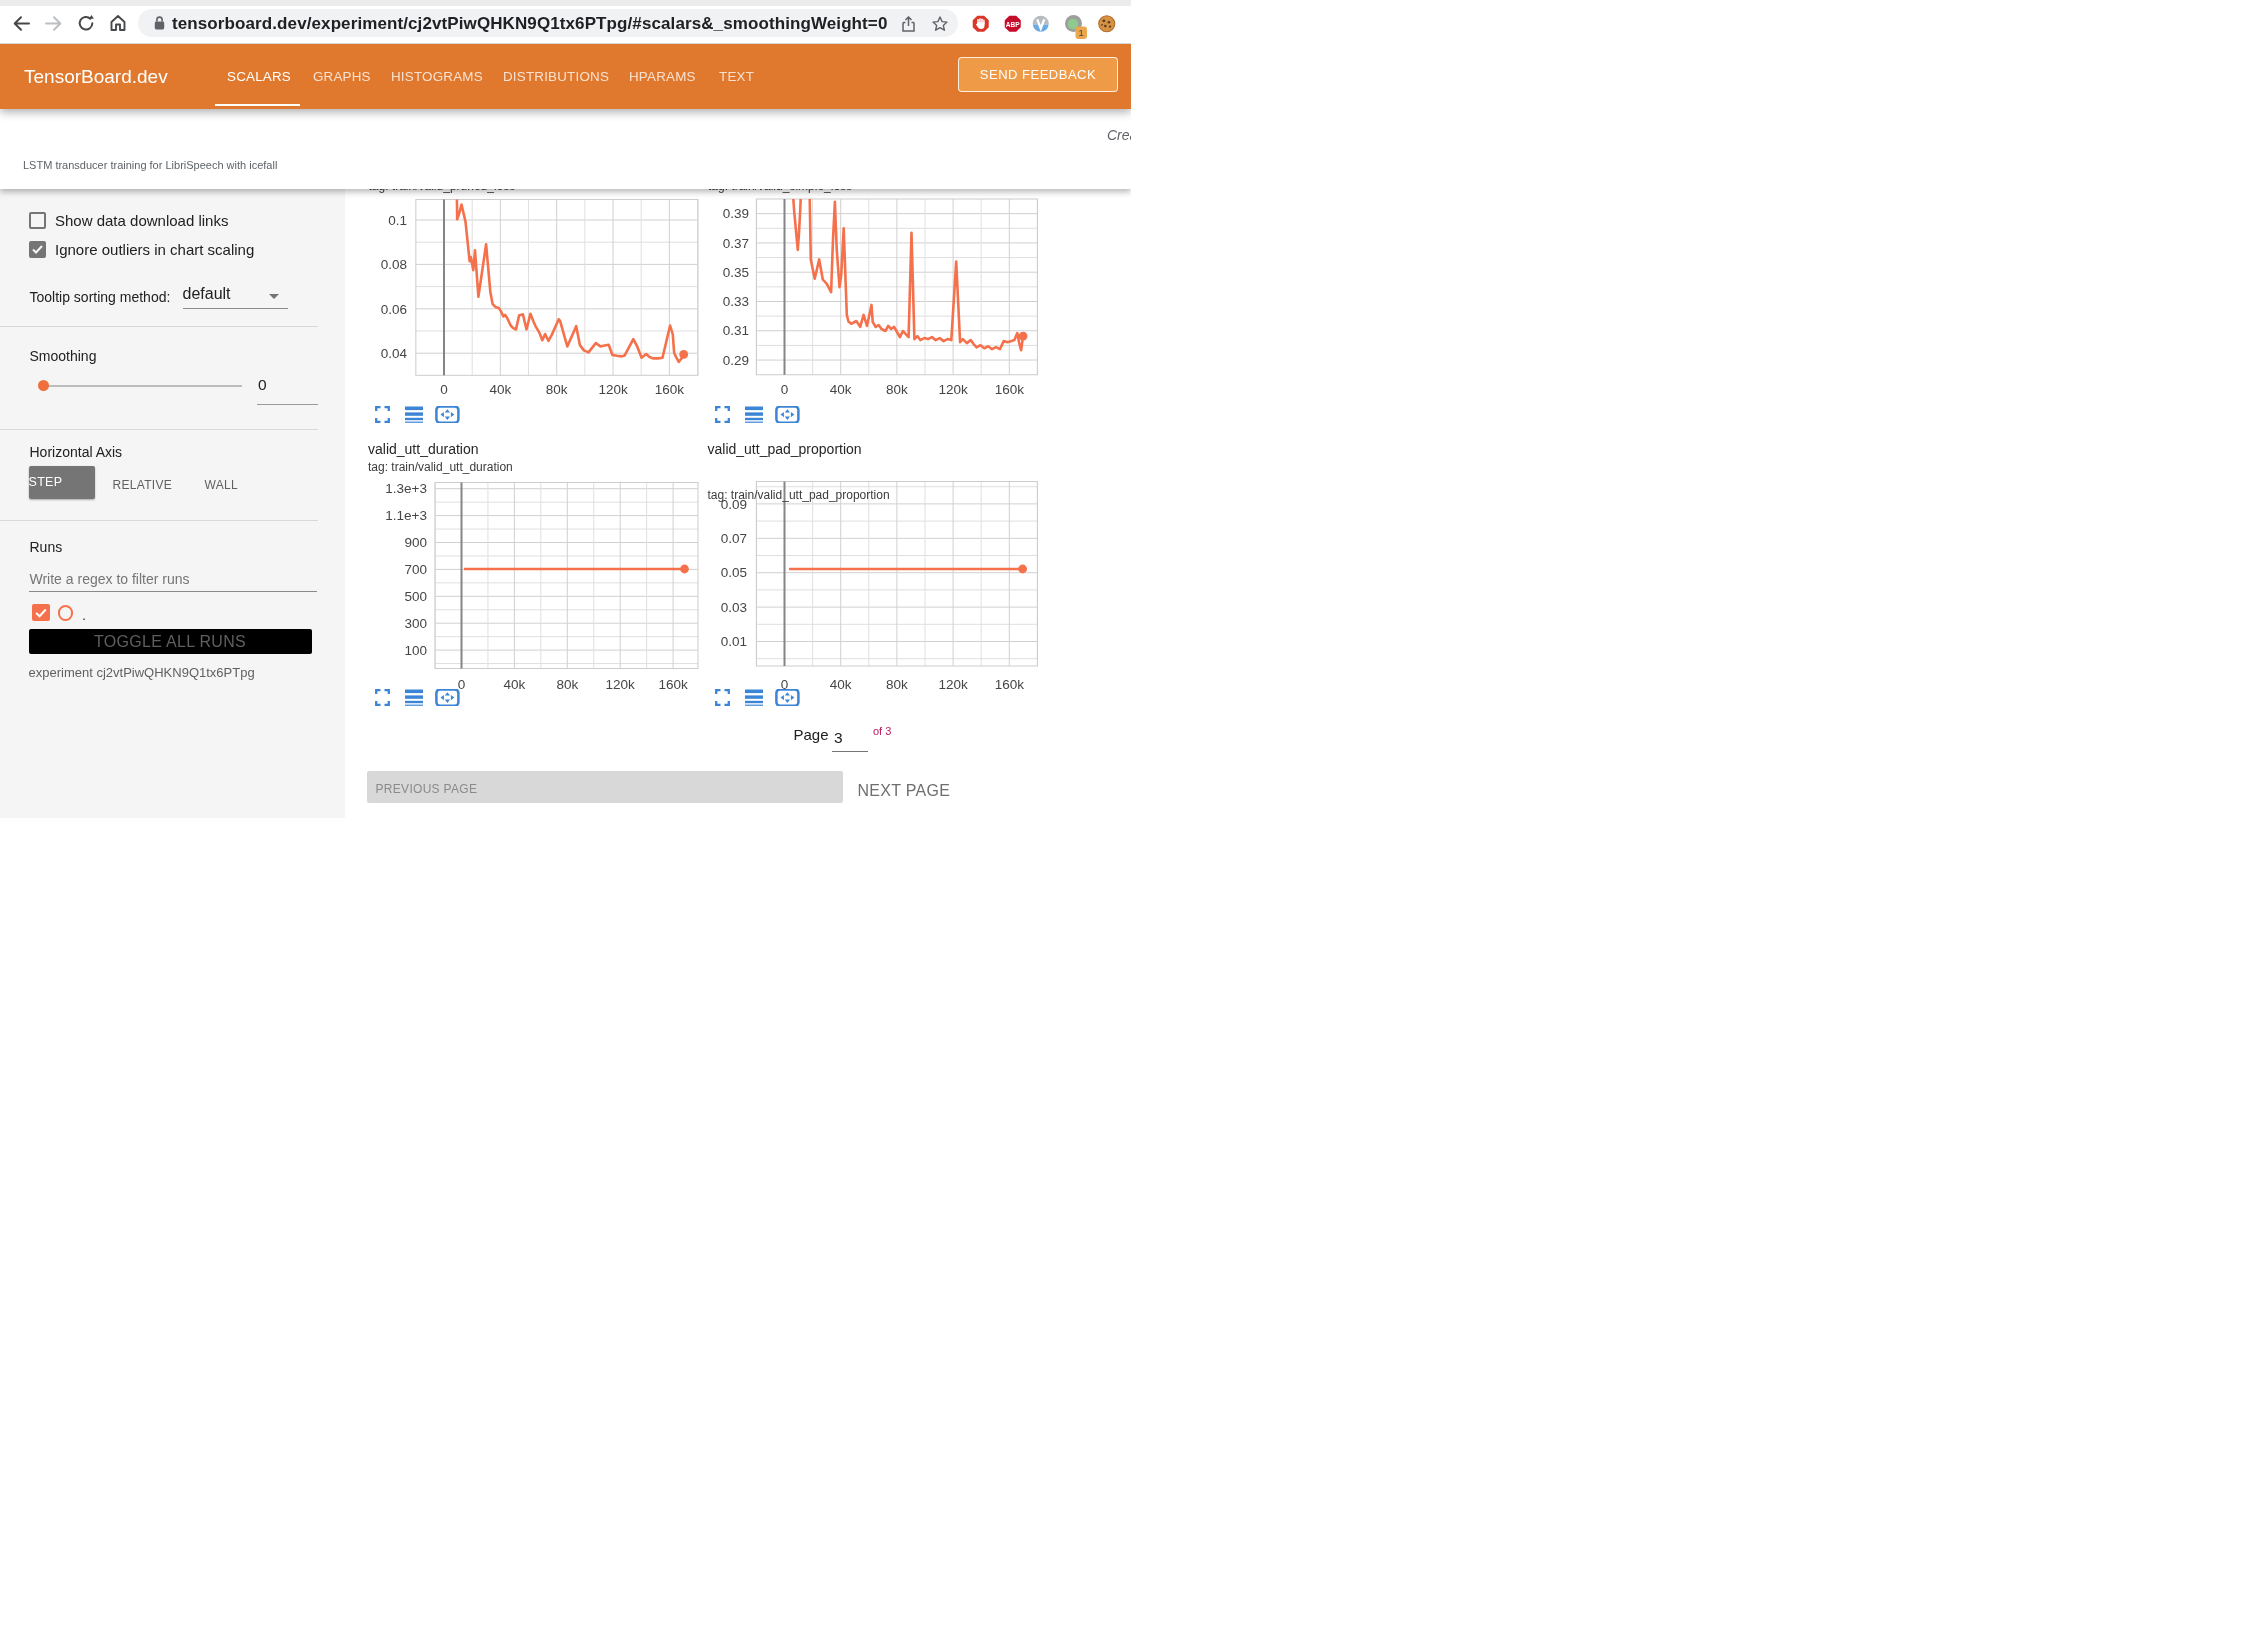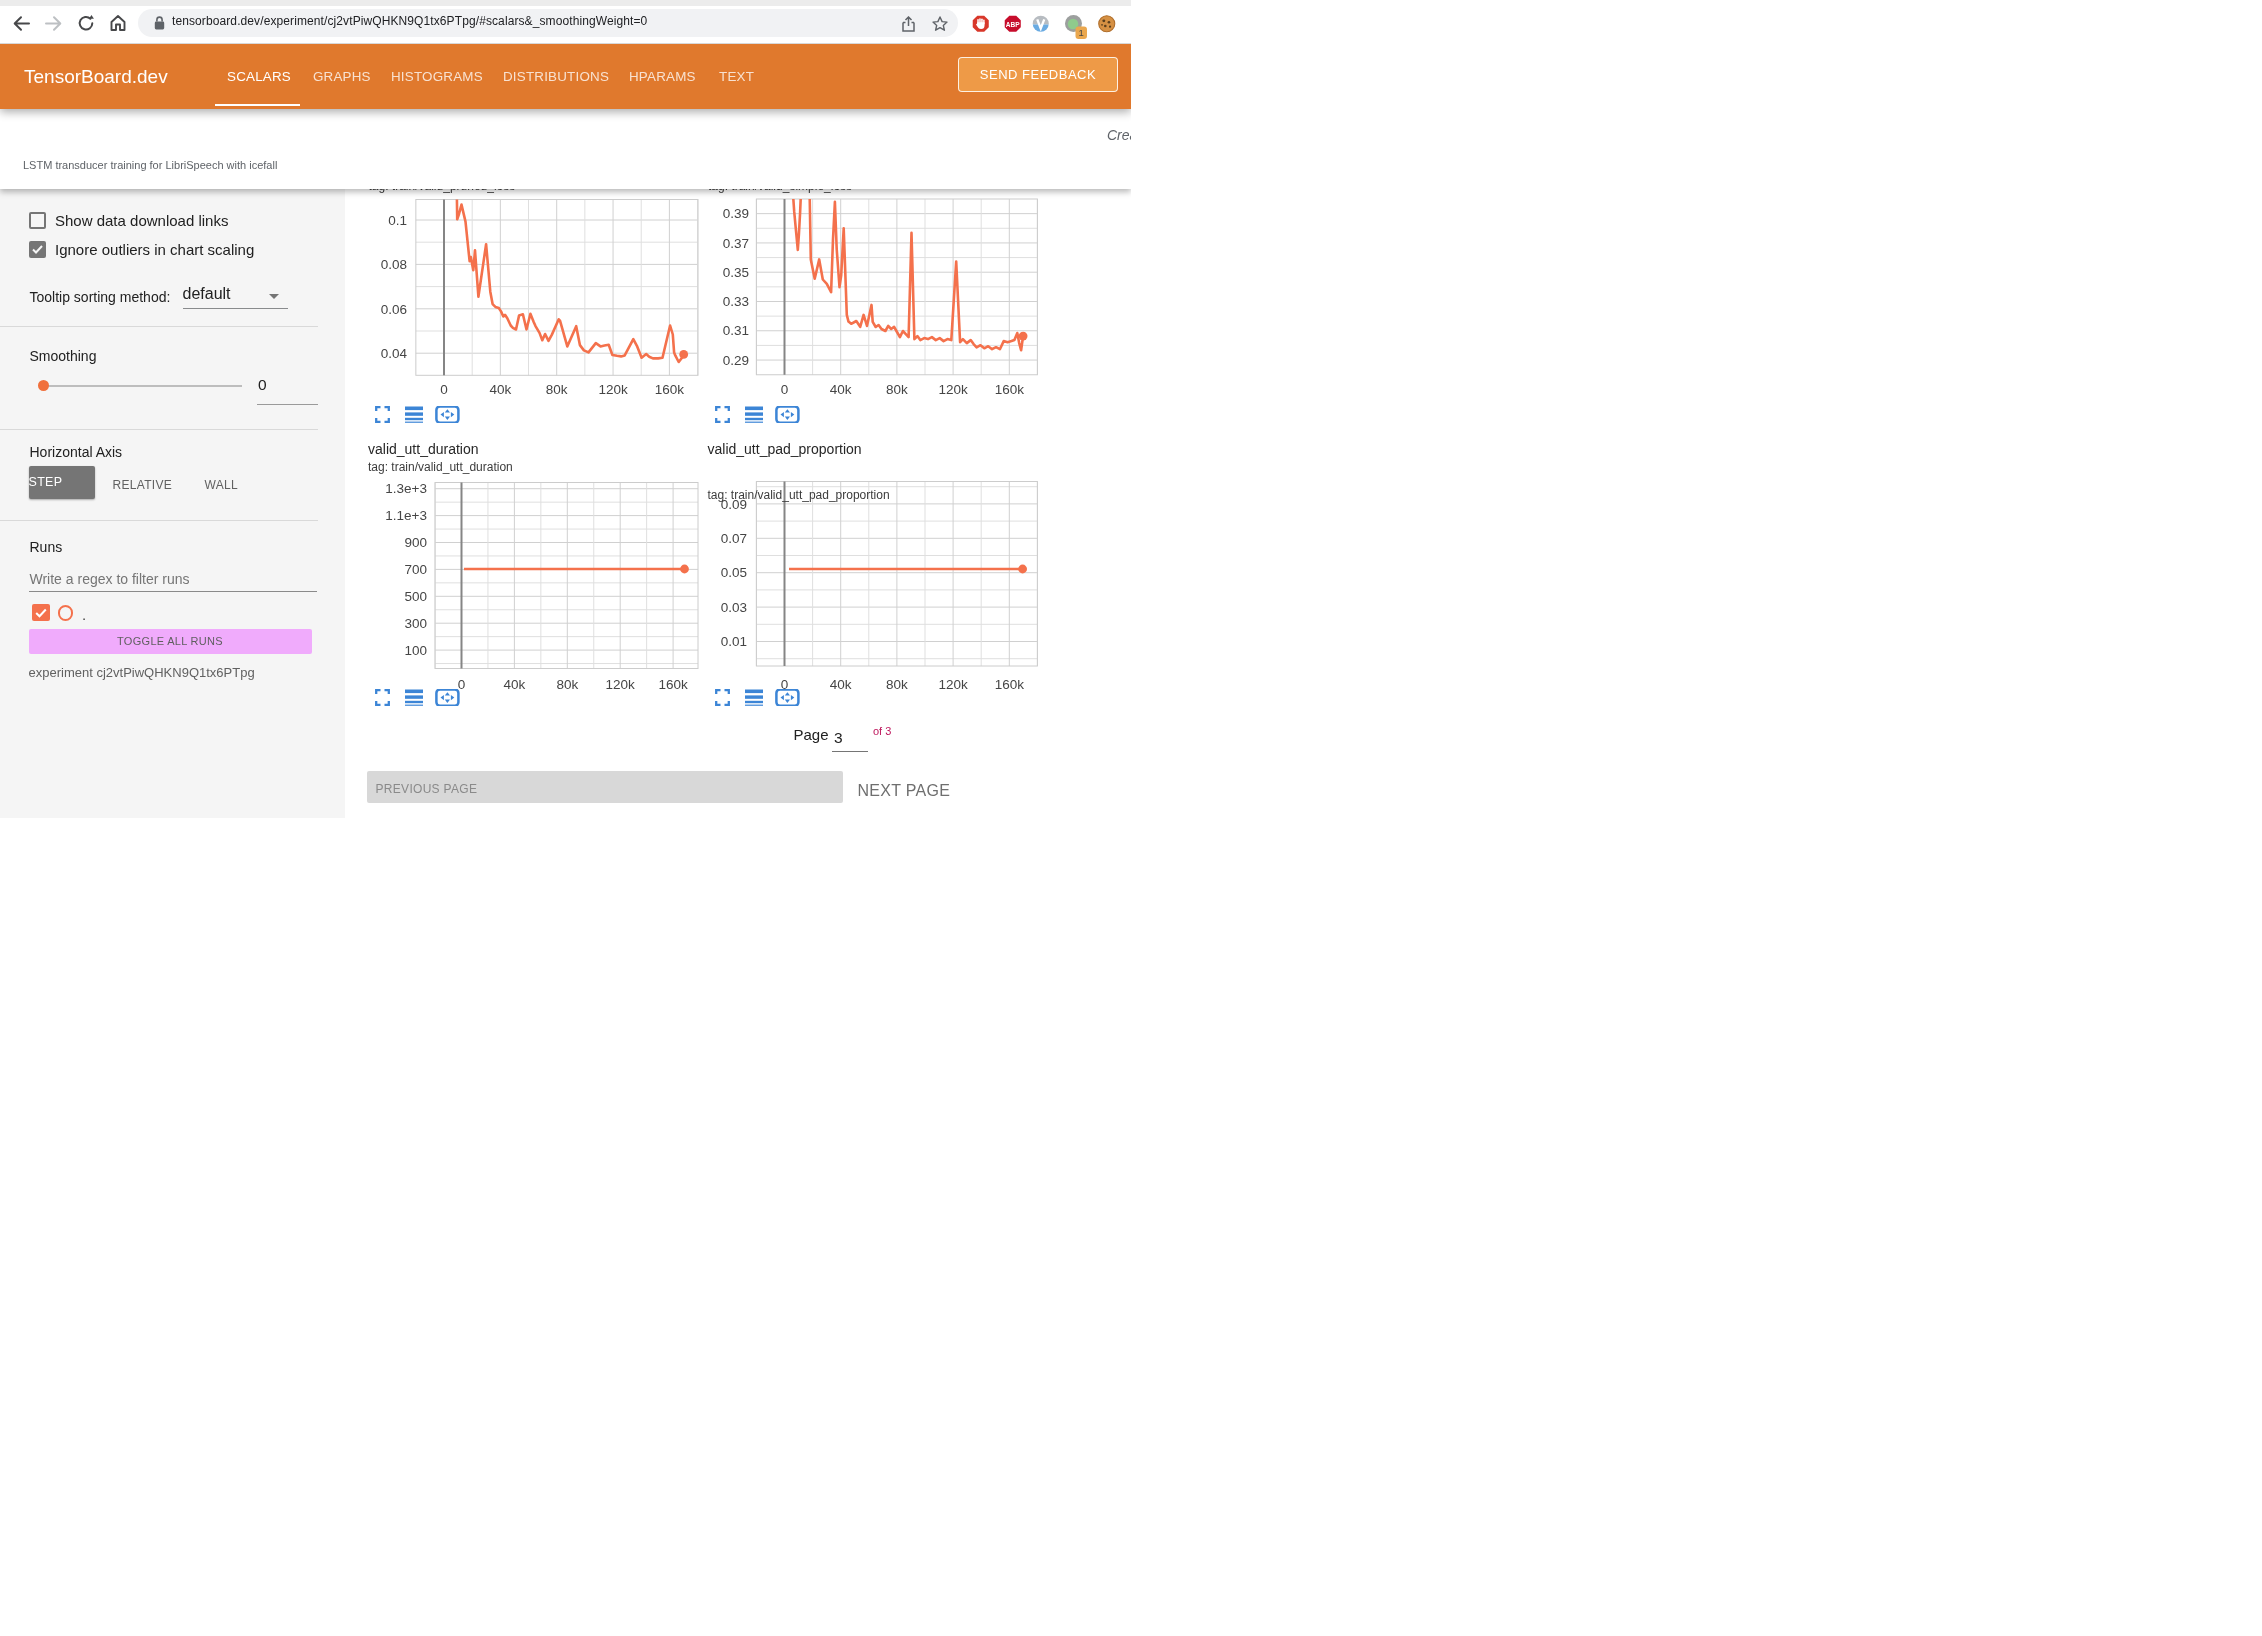--- a/index.html
+++ b/index.html
@@ -30,21 +30,21 @@
   <svg class="abs" style="left:109px;top:13.5px" width="18" height="18" viewBox="0 0 18 18">
     <path d="M2.5 8 L9 2 L15.5 8 V16 H11 V10.5 H7 V16 H2.5 Z" fill="none" stroke="#47484a" stroke-width="1.9" stroke-linejoin="round"></path>
   </svg>
 
   <div class="abs" style="left:138px;top:9px;width:820px;height:28px;background:#f1f2f4;border-radius:14px;"></div>
 
   <svg class="abs" style="left:153.5px;top:16px" width="11" height="14" viewBox="0 0 11 14">
     <rect x="0.8" y="5.5" width="9.4" height="8" rx="1.4" fill="#5f6368"></rect>
     <path d="M2.9 5.5 V3.7 a2.6 2.6 0 0 1 5.2 0 V5.5" fill="none" stroke="#5f6368" stroke-width="1.6"></path>
   </svg>
-  <div class="abs" style="left:172px;top:14px;font-size:12px;color:#202124;letter-spacing:0.1px;">tensorboard.dev/experiment/cj2vtPiwQHKN9Q1tx6PTpg/#scalars&amp;_smoothingWeight=0</div>
+  <div class="abs" style="left:172px;top:14px;font-size:17px;color:#202124;letter-spacing:0.1px;font-weight:bold;">tensorboard.dev/experiment/cj2vtPiwQHKN9Q1tx6PTpg/#scalars&amp;_smoothingWeight=0</div>
 
   <svg class="abs" style="left:902px;top:15.5px" width="13" height="16" viewBox="0 0 13 16">
     <path d="M1 6.5 H3.5 M9.5 6.5 H12 M1 6.5 V15 H12 V6.5" fill="none" stroke="#5f6368" stroke-width="1.5"></path>
     <path d="M6.5 10 V1.5 M3.5 4 L6.5 1 L9.5 4" fill="none" stroke="#5f6368" stroke-width="1.5"></path>
   </svg>
 
   <svg class="abs" style="left:932px;top:16px" width="16" height="15" viewBox="0 0 16 15">
     <path d="M8 1 L10.1 5.6 L15 6.1 L11.3 9.4 L12.4 14.2 L8 11.7 L3.6 14.2 L4.7 9.4 L1 6.1 L5.9 5.6 Z" fill="none" stroke="#5f6368" stroke-width="1.4" stroke-linejoin="round"></path>
   </svg>
 
@@ -142,21 +142,21 @@
   <div class="abs" style="left:29.5px;top:462.5px;font-size:14px;color:#757575;">Write a regex to filter runs</div>
   <div class="abs" style="left:28.5px;top:483px;width:288px;height:1px;background:#8a8a8a;"></div>
 
   <div class="abs" style="left:32px;top:495.5px;width:17.5px;height:17.5px;background:#f4714c;border-radius:2px;"></div>
   <svg class="abs" style="left:34px;top:497.5px" width="14" height="14" viewBox="0 0 14 14">
     <path d="M2.2 7 L5.5 10.3 L11.8 3.5" fill="none" stroke="#fff" stroke-width="2"></path>
   </svg>
   <div class="abs" style="left:57.5px;top:497px;width:11.5px;height:11.5px;border:2.5px solid #f4714c;border-radius:50%;background:#f5f5f5;"></div>
   <div class="abs" style="left:82px;top:498px;font-size:15px;color:#424242;">.</div>
 
-  <div class="abs" style="left:28.5px;top:520.5px;width:283px;height:25px;background:#f0abfc;border-radius:2px;color:#5f5f5f;font-size:11px;letter-spacing:0.3px;text-align:center;line-height:25px;">TOGGLE ALL RUNS</div>
+  <div class="abs" style="left:28.5px;top:520.5px;width:283px;height:25px;background:#000000;border-radius:2px;color:#5f5f5f;font-size:16px;letter-spacing:0.3px;text-align:center;line-height:25px;">TOGGLE ALL RUNS</div>
   <div class="abs" style="left:28.5px;top:557px;font-size:13px;color:#616161;">experiment cj2vtPiwQHKN9Q1tx6PTpg</div>
 </div>
 
 <div class="abs" id="main" style="left:345px;top:108px;width:786px;height:710px;background:#fff;z-index:5;"></div>
 <div class="abs" style="left:368.5px;top:179px;font-size:12px;color:#3c3c3c;z-index:6;">tag: train/valid_pruned_loss</div>
 <div class="abs" style="left:708px;top:179px;font-size:12px;color:#3c3c3c;z-index:6;">tag: train/valid_simple_loss</div>
 <svg class="abs" style="left:0;top:0;z-index:6;" width="1131" height="818" viewBox="0 0 1131 818">
 <line x1="415.85" y1="353.2" x2="698" y2="353.2" stroke="#d0d0d0" stroke-width="1"></line>
 <line x1="415.85" y1="331.0" x2="698" y2="331.0" stroke="#dfdfdf" stroke-width="1"></line>
 <line x1="415.85" y1="308.8" x2="698" y2="308.8" stroke="#d0d0d0" stroke-width="1"></line>

